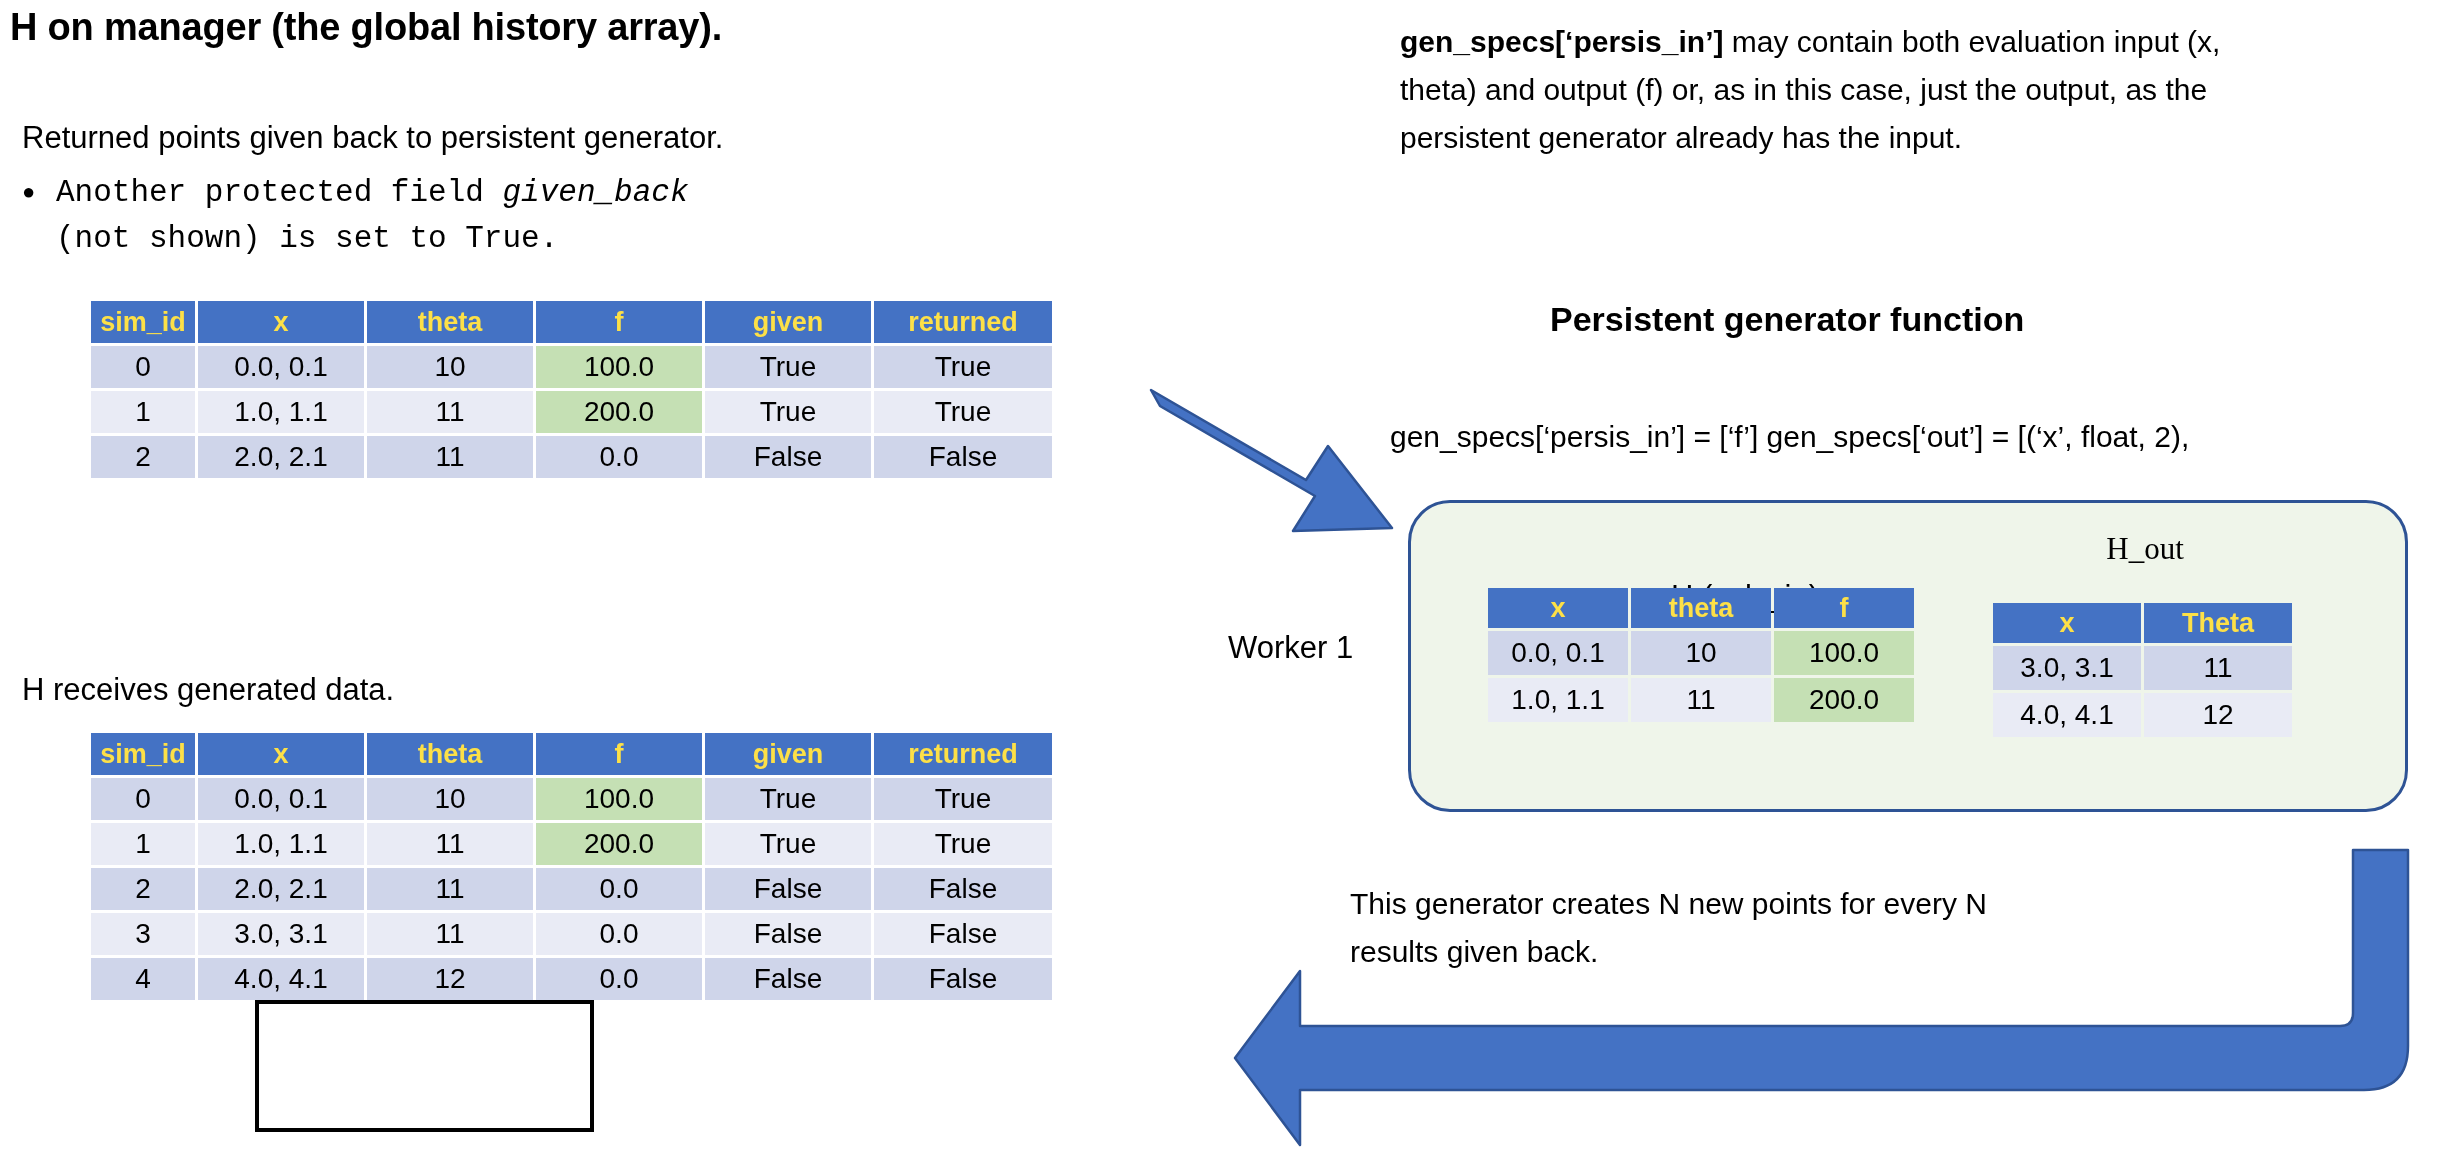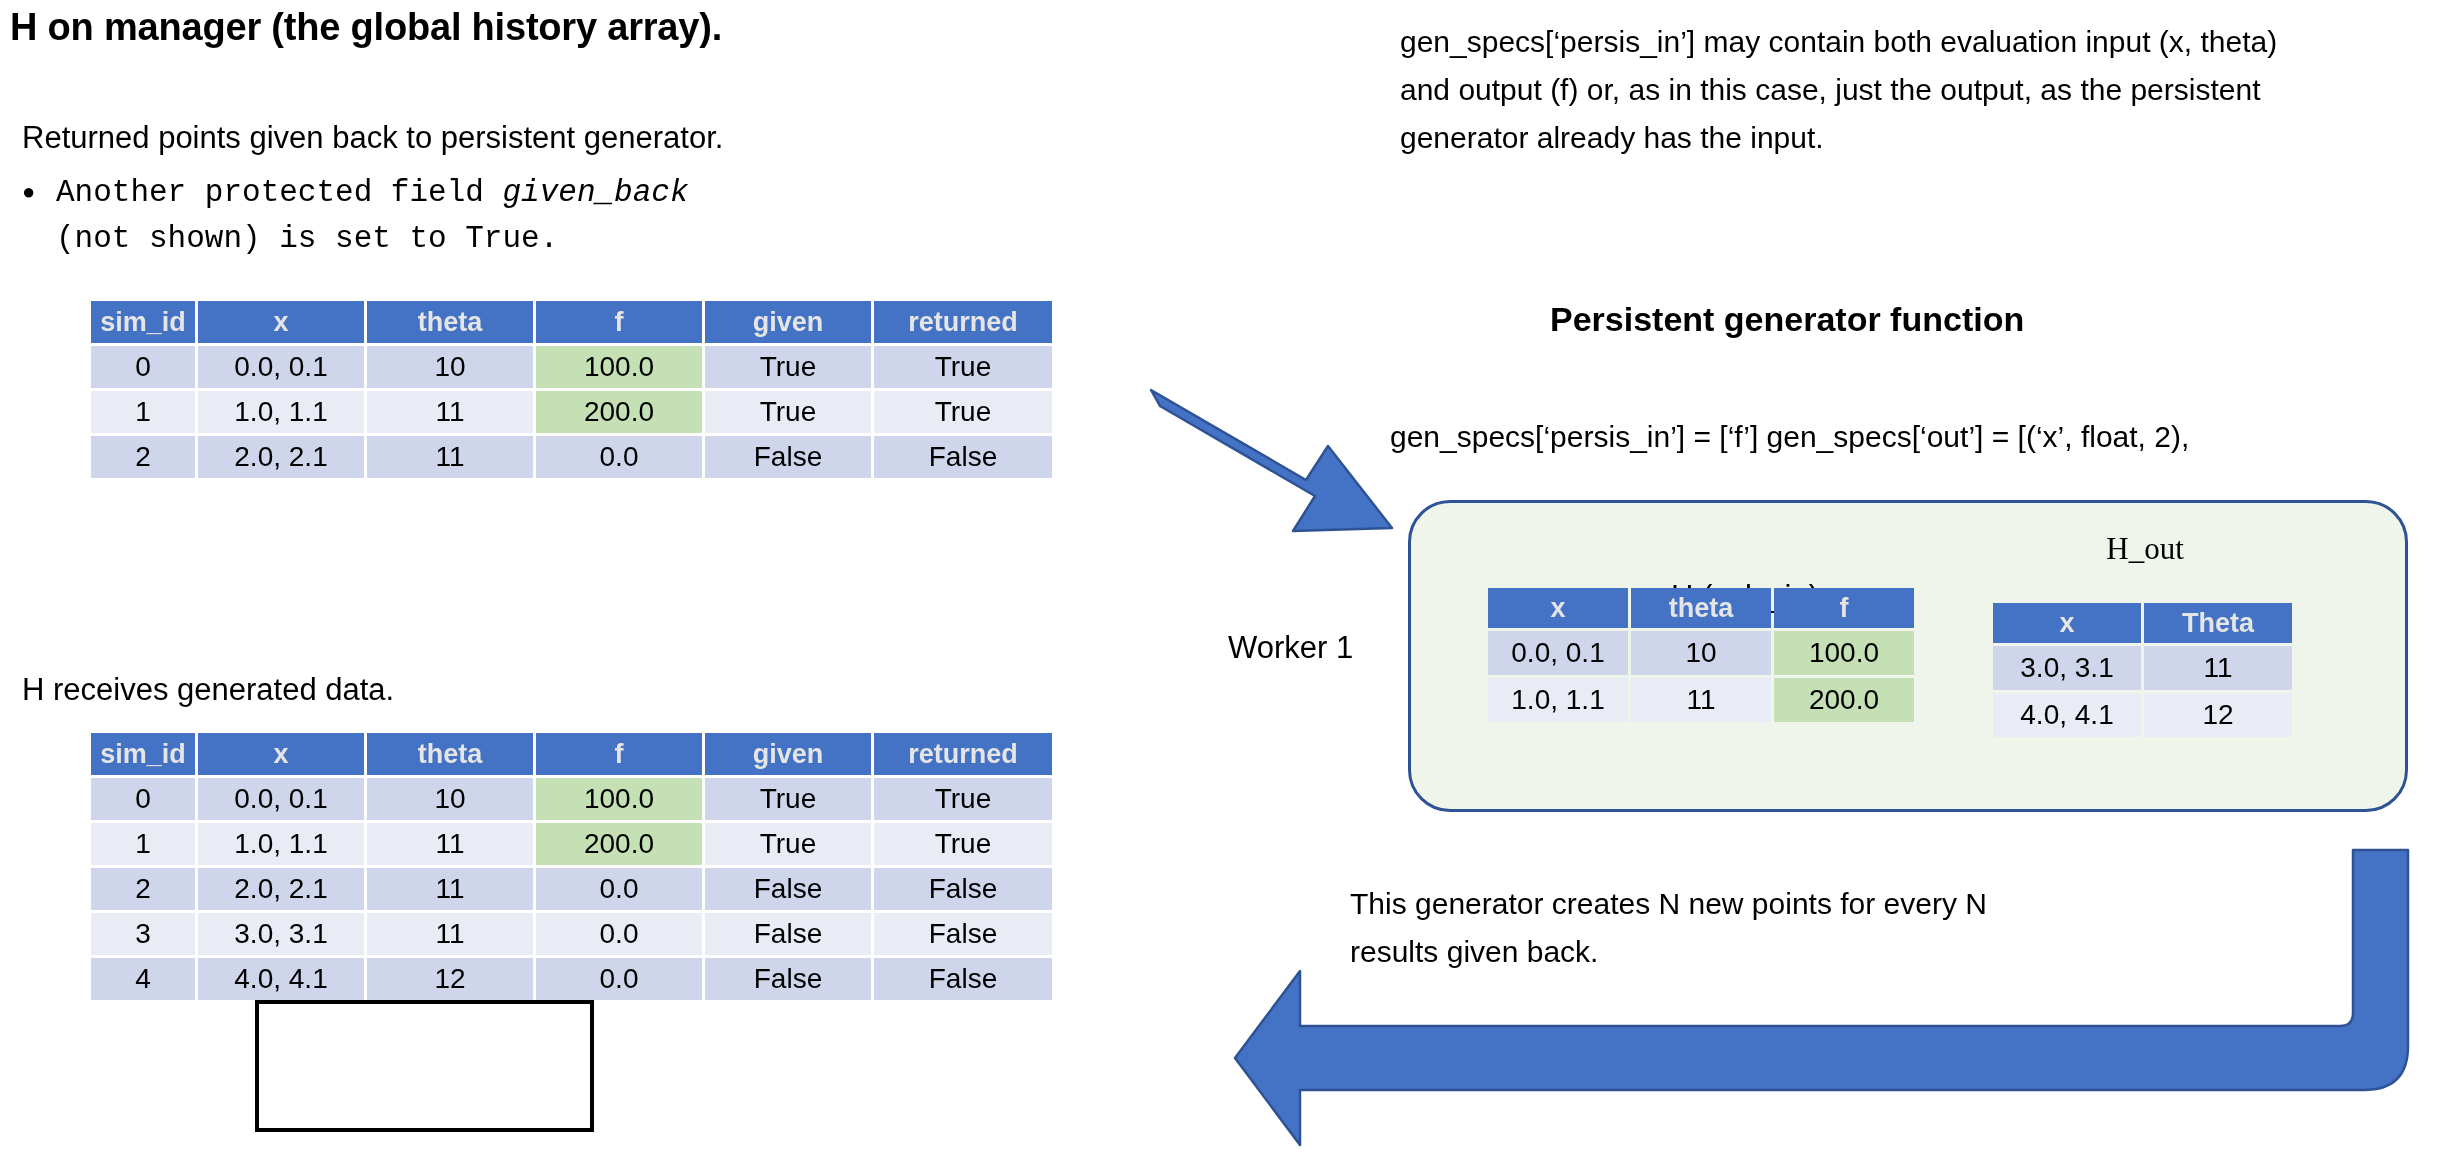--- a/index.html
+++ b/index.html
@@ -58,21 +58,21 @@
   }
 
   
   .rt-para {
     left: 1400px;
     top: 18px;
     width: 880px;
     font-size: 30px;
     line-height: 48px;
   }
-  .rt-para b { font-weight: normal; }
+  .rt-para b { font-weight: bold; }
 
   .pg-heading {
     left: 1550px;
     top: 300px;
     width: 800px;
     font-size: 34px;
     font-weight: bold;
     white-space: nowrap;
   }
 
@@ -102,21 +102,21 @@
   }
 
   
   table.grid {
     border-collapse: separate;
     border-spacing: 3px;
     table-layout: fixed;
   }
   table.grid th {
     background: #4472C4;
-    color: #e5e5e5;
+    color: #fde047;
     font-weight: bold;
     text-align: center;
     font-size: 27px;
     padding: 0;
   }
   table.grid td {
     text-align: center;
     font-size: 28px;
     color: #000000;
     padding: 0;

